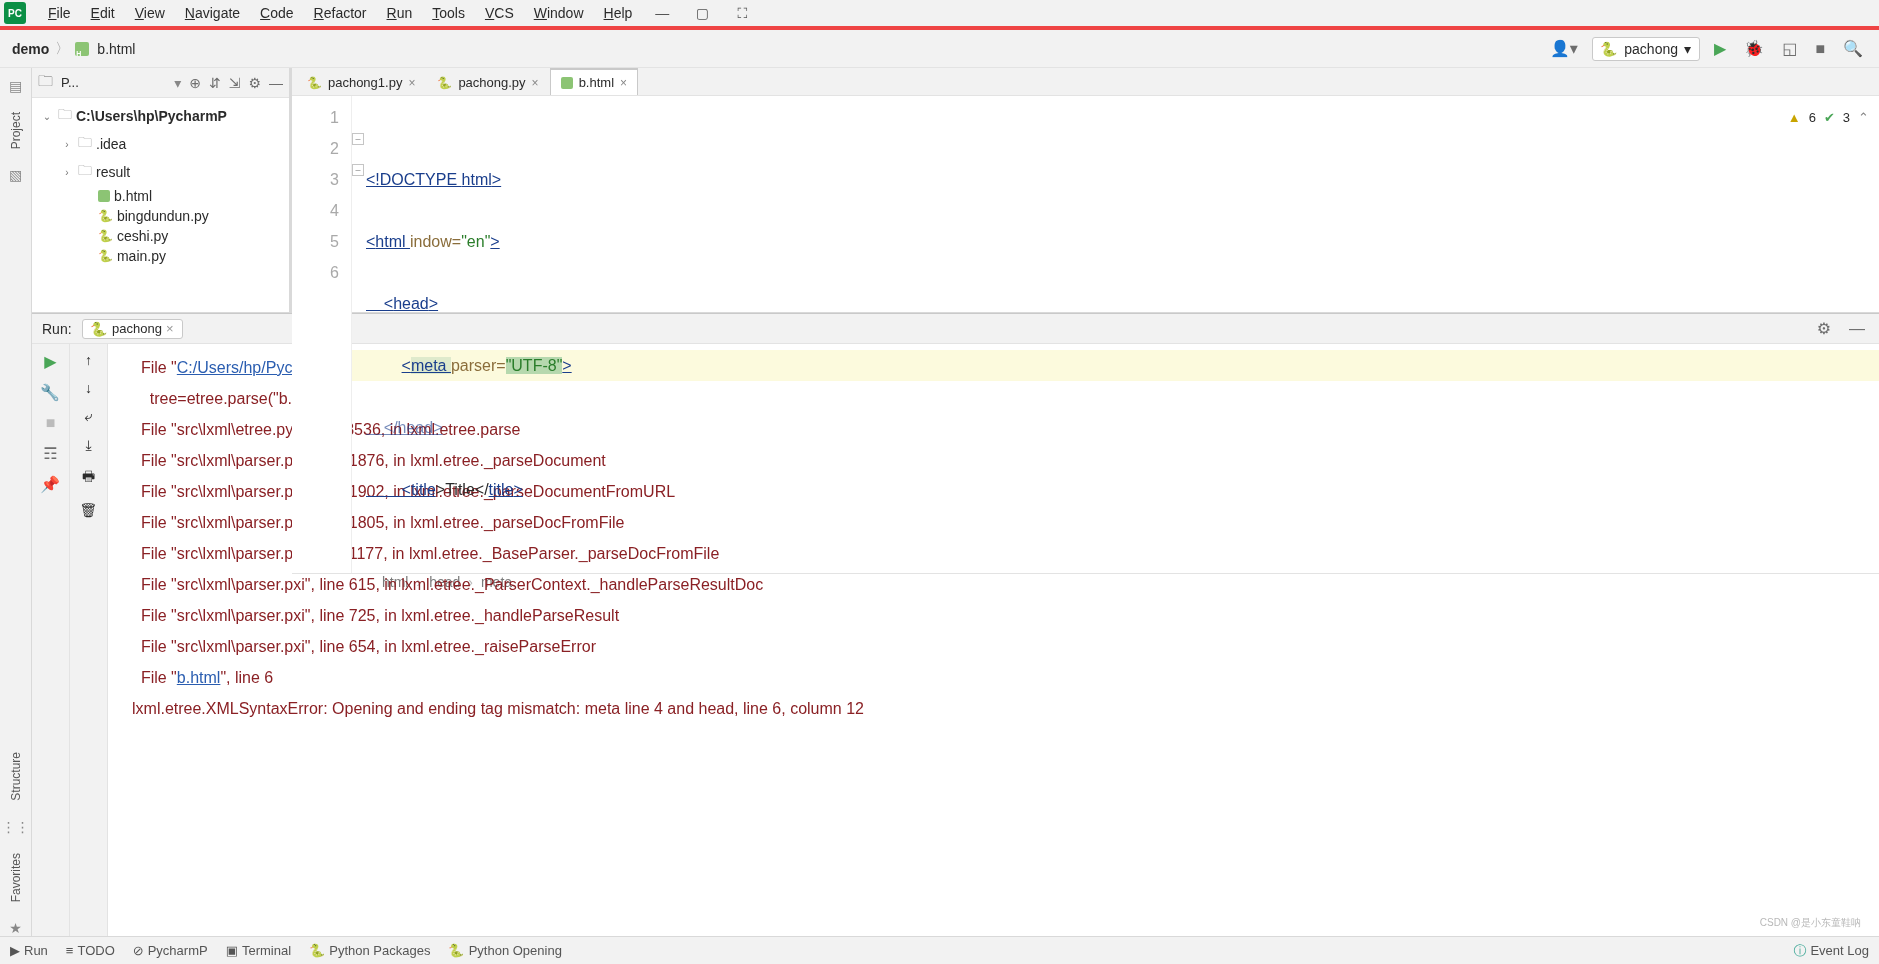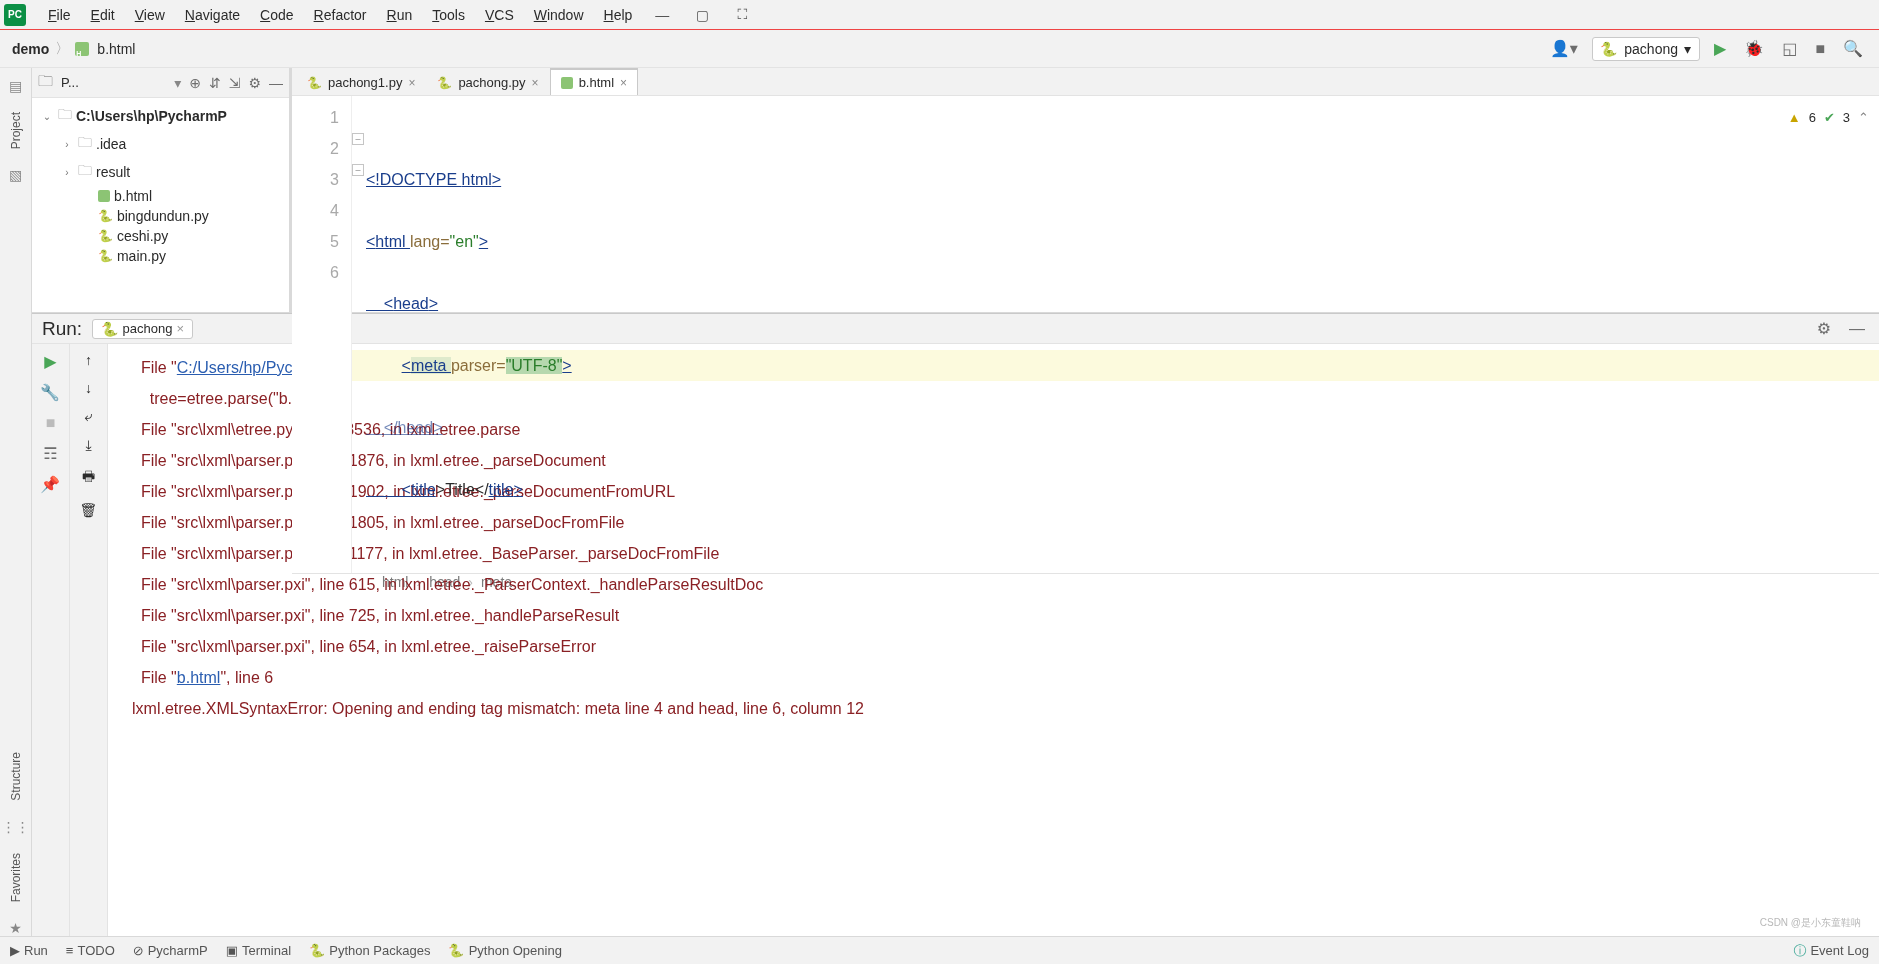--- a/index.html
+++ b/index.html
@@ -1,20 +1,20 @@
 <!DOCTYPE html>
 <html><head>
 <meta charset="utf-8">
 <style>
 * { margin: 0; padding: 0; box-sizing: border-box; font-family: "Segoe UI", Arial, sans-serif; }
 body { font-size: 14px; color: #2b2b2b; background: #fff; overflow: hidden; }
 .root { display: flex; flex-direction: column; height: 964px; width: 1879px; }
 
 
-.menubar { height: 30px; display: flex; align-items: center; padding: 0 4px; background: #f2f2f2; border-bottom: 1px solid #ef4444; }
+.menubar { height: 30px; display: flex; align-items: center; padding: 0 4px; background: #f2f2f2; border-bottom: 4px solid #ef4444; }
 .pc-logo { width: 22px; height: 22px; background: #0c8f45; border-radius: 3px; color: #fff; font-size: 10px; font-weight: bold; display: flex; align-items: center; justify-content: center; margin-right: 12px; }
 .menu-item { padding: 4px 10px; cursor: pointer; }
 .menu-item u { text-decoration: underline; }
 .window-title { color: #8a8a8a; margin-left: 80px; flex: 1; }
 .win-btn { width: 40px; text-align: center; color: #555; font-size: 14px; cursor: pointer; }
 
 
 .navbar { height: 38px; display: flex; align-items: center; background: #f2f2f2; border-bottom: 1px solid #e3e3e3; padding: 0 12px; gap: 8px; }
 .breadcrumb { display: flex; align-items: center; gap: 6px; flex: 1; font-weight: bold; }
 .bc-sep { color: #999; font-weight: normal; }
@@ -71,21 +71,21 @@
 .kw-hlattr{ background:#dfeacc; }
 .kw-hlstr{ background:#b6d8ae; }
 .insp-chips{position:absolute; right:10px; top:6px; display:flex; gap:8px; font-size:13px; align-items:center;}
 .chip-warn{color:#c8a400;} .chip-ok{color:#4aa657;}
 .editor-breadcrumb { height:28px; border-top:1px solid #e3e3e3; display:flex; align-items:center; padding-left:90px; gap:8px; color:#7a7a7a; font-size:14px; background:#fff;}
 .editor-breadcrumb .sep{color:#bbb;}
 
 
 .run-panel { flex:1; display:flex; flex-direction:column; border-top:1px solid #c9c9c9; min-height:0;}
 .run-header { height:30px; background:#f2f2f2; display:flex; align-items:center; padding:0 10px; gap:10px; border-bottom:1px solid #e3e3e3;}
-.run-header .rtitle { font-size:19px; }
+.run-header .rtitle { font-size:14px; }
 .run-header .rtab { display:flex; align-items:center; gap:4px; background:#fff; border:1px solid #c9c9c9; border-radius:3px; padding:1px 8px; font-size:13px;}
 .run-header .spacer{flex:1;}
 .run-body { flex:1; display:flex; min-height:0;}
 .run-toolbar { width:38px; background:#f2f2f2; border-right:1px solid #e3e3e3; display:flex; flex-direction:column; align-items:center; padding-top:8px; gap:12px;}
 .run-toolbar .tb{font-size:16px;color:#6e6e6e;cursor:pointer;}
 .run-toolbar .tb.green{color:#4aa657;}
 .run-toolbar2 { width:38px; background:#f2f2f2; border-right:1px solid #e3e3e3; display:flex; flex-direction:column; align-items:center; padding-top:8px; gap:12px;}
 .console { flex:1; overflow:auto; padding: 8px 0 8px 24px; font-family: "JetBrains Mono", Consolas, monospace; font-size:16px; line-height:31px; color:#8a2024; white-space:pre;}
 .console a{ color:#2a5db0; text-decoration:underline; }
 .console .plain{ color:#8a2024;}
@@ -223,21 +223,21 @@
                 <div>5</div>
                 <div>6</div>
               </div>
             <div class="code">
               <div class="insp-chips">
                 <span class="chip-warn">▲</span><span>6</span>
                 <span class="chip-ok">✔</span><span>3</span>
                 <span style="color:#888;">⌃</span>
               </div>
 <div class="code-line"><span class="kw-tag">&lt;!DOCTYPE </span><span class="kw-tag" style="color:#1a3e8c;">html</span><span class="kw-tag">&gt;</span></div>
-<div class="code-line"><span class="fold-notch" style="top:37px;">–</span><span class="kw-tag">&lt;</span><span class="kw-tag">html </span><span class="kw-attr">lang=</span><span class="kw-str">"en"</span><span class="kw-tag">&gt;</span></div>
+<div class="code-line"><span class="fold-notch" style="top:37px;">–</span><span class="kw-tag">&lt;</span><span class="kw-tag">html </span><span class="kw-attr">indow=</span><span class="kw-str">"en"</span><span class="kw-tag">&gt;</span></div>
 <div class="code-line"><span class="fold-notch" style="top:68px;">–</span><span class="kw-tag">    &lt;</span><span class="kw-tag">head</span><span class="kw-tag">&gt;</span></div>
 <div class="code-line cl-hl"><span>        </span><span class="kw-tag">&lt;</span><span class="kw-tag kw-hlattr">meta </span><span class="kw-attr">parser=</span><span class="kw-str kw-hlstr">"UTF-8"</span><span class="kw-tag">&gt;</span></div>
 <div class="code-line" style="opacity:0.6;"><span class="kw-tag">    &lt;/head&gt;</span></div>
 <div class="code-line"><span class="kw-tag">        &lt;</span><span class="kw-tag">title</span><span>&gt;Title&lt;/</span><span class="kw-tag">title</span><span class="kw-tag">&gt;</span></div>
             </div>
           </div>
           <div class="editor-breadcrumb">
             <span>html</span>
               <span class="sep">›</span>
             <span>head</span>

